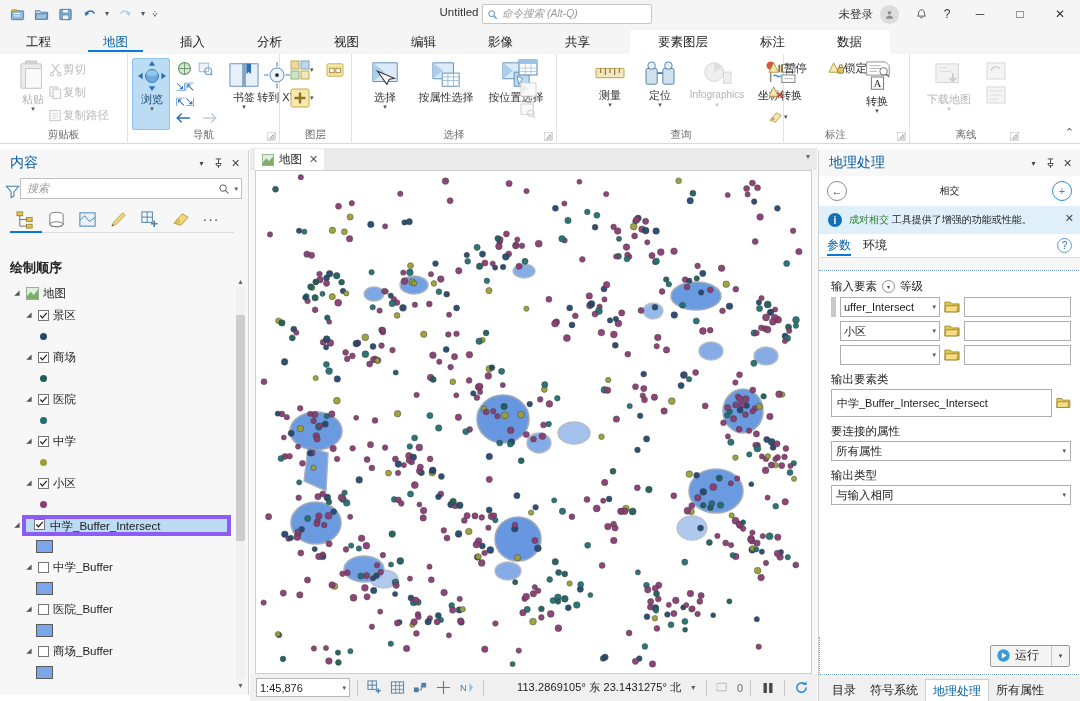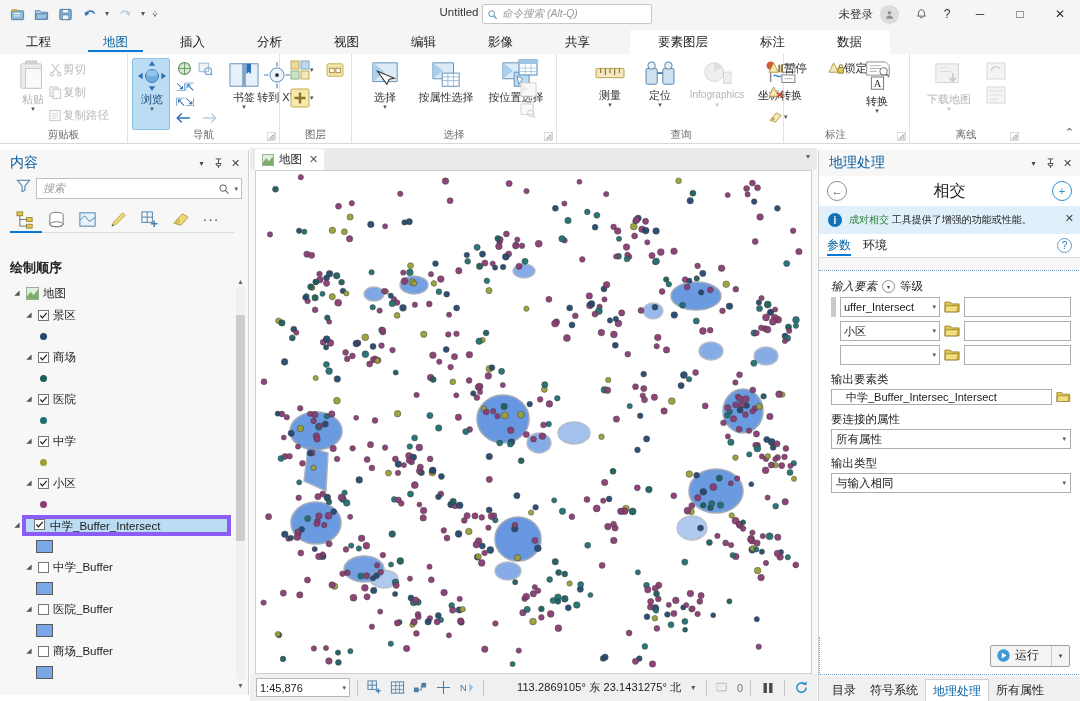--- a/index.html
+++ b/index.html
@@ -48,21 +48,21 @@
   .smbtn { position:absolute; display:flex; align-items:center; gap:0; }
   .smbtn .lbl { font-size:11.5px; color:#303030; }
   .smbtn.dis .lbl { color:#b9b9b9; }
   .rib-collapse { position:absolute; right:6px; bottom:4px; font-size:11px; color:#555; }
 
   
   .contents { position:absolute; left:0; top:150px; width:249px; height:545px; background:#f7f7f7; border-right:1px solid #d0d0d0; }
   .pane-hd { height:26px; display:flex; align-items:center; padding:0 4px 0 10px; }
   .pane-title { font-size:14px; color:#0a5d9e; flex:1; }
   .pane-ic { width:17px; height:20px; display:flex; align-items:center; justify-content:center; color:#444; font-size:11px; }
-  .filterrow { display:flex; align-items:flex-start; padding:2px 6px 4px 16px; gap:5px; }
+  .filterrow { display:flex; align-items:flex-end; padding:2px 6px 4px 5px; }
   .searchbox { flex:1; height:21px; background:#fff; border:1px solid #c0c0c0; display:flex; align-items:center; padding:0 3px; }
   .searchbox .ph { flex:1; font-size:11px; color:#9b9b9b; font-style:italic; padding-left:3px; }
   .ctoolbar { display:flex; align-items:center; gap:9px; padding:5px 8px 0 14px; position:relative; }
   .ctoolbar .citem { width:22px; height:22px; display:flex; align-items:center; justify-content:center; }
   .ctoolbar .uline { position:absolute; left:10px; bottom:-3px; width:32px; height:2px; background:#0a78d7; }
   .ctool-sep { position:absolute; left:10px; right:14px; bottom:-3px; height:1px; background:#dcdcdc; }
   .toc { position:absolute; left:0; top:103px; width:249px; height:442px; overflow:hidden; }
   .toc-hd { font-size:13px; font-weight:bold; color:#222; padding:6px 0 5px 10px; }
   .lyr { display:flex; align-items:center; height:22px; padding-left:12px; gap:4px; }
   .exp { width:10px; font-size:7px; color:#555; text-align:center; }
@@ -93,21 +93,21 @@
   .sb-sep { width:1px; height:16px; background:#c8c8c8; margin:0 3px; }
   .sb-ic { width:19px; height:19px; display:flex; align-items:center; justify-content:center; }
   .coords { font-size:11px; color:#1b1b1b; margin-left:26px; letter-spacing:.1px; }
   .sb-right { position:absolute; right:6px; display:flex; align-items:center; gap:4px; }
 
   
   .gp { position:absolute; left:818px; top:150px; width:262px; height:551px; background:#f7f7f7; border-left:1px solid #d0d0d0; }
   .gp-hd { height:26px; display:flex; align-items:center; padding:0 4px 0 10px; background:#f7f7f7; }
   .gp-nav { height:30px; display:flex; align-items:center; padding:0 8px; background:#fff; }
   .gp-nav .circ { width:20px; height:20px; border-radius:50%; border:1px solid #8d8d8d; display:flex; align-items:center; justify-content:center; font-size:11px; color:#444; }
-  .gp-nav .ttl { flex:1; text-align:center; font-size:16px; color:#1b1b1b; }
+  .gp-nav .ttl { flex:1; text-align:center; font-size:10px; color:#1b1b1b; }
   .gp-msg { display:flex; background:#dff0fb; padding:6px 6px 7px 9px; gap:7px; align-items:flex-start; }
   .gp-msg .ibadge { width:14px; height:14px; border-radius:50%; background:#1271b5; color:#fff; font-size:10px; display:flex; align-items:center; justify-content:center; font-weight:bold; margin-top:1px; }
   .gp-msg .txt { flex:1; font-size:10px; line-height:15px; color:#1b1b1b; }
   .gp-msg .lnk { color:#2f7d32; }
   .gp-msg .cl { font-size:11px; color:#444; }
   .gp-tabs { height:24px; display:flex; align-items:center; padding:0 8px; background:#fff; border-bottom:1px solid #dcdcdc; position:relative; }
   .gp-tab { font-size:12px; color:#1b1b1b; margin-right:12px; height:23px; line-height:23px; position:relative; }
   .gp-tab.active { color:#0a64a4; }
   .gp-tab.active:after { content:""; position:absolute; left:0; right:0; bottom:1px; height:2px; background:#0a78d7; }
   .gp-help { position:absolute; right:8px; width:15px; height:15px; border-radius:50%; border:1px solid #5f9bd0; color:#2b7bbd; font-size:10px; display:flex; align-items:center; justify-content:center; }
@@ -115,21 +115,21 @@
   .flabel { font-size:11.5px; color:#1b1b1b; margin-bottom:2px; }
   .in-hd { display:flex; align-items:center; gap:5px; margin-bottom:3px; }
   .in-hd .rank { margin-left:56px; font-size:11.5px; }
   .in-row { display:flex; align-items:center; gap:4px; margin-bottom:4px; }
   .in-grip { width:5px; height:20px; background:#c9c9c9; }
   .sel { width:100px; height:20px; background:#fff; border:1px solid #aeaeae; display:flex; align-items:center; padding:0 3px; }
   .sel .v { flex:1; font-size:11px; color:#1b1b1b; white-space:nowrap; overflow:hidden; }
   .sel .c { font-size:7px; color:#555; }
   .fold { width:16px; height:14px; }
   .rankbox { flex:1; height:20px; background:#fff; border:1px solid #aeaeae; }
-  .txtin { width:100%; height:16px; background:#fff; border:1px solid #aeaeae; display:flex; align-items:center; padding:0 14px; }
+  .txtin { width:100%; height:28px; background:#fff; border:1px solid #aeaeae; display:flex; align-items:center; padding:0 5px; }
   .txtin .v { flex:1; font-size:11px; color:#1b1b1b; white-space:nowrap; overflow:hidden; }
   .withfold { display:flex; align-items:center; gap:4px; }
   .wide-sel { width:100%; height:20px; background:#fff; border:1px solid #aeaeae; display:flex; align-items:center; padding:0 4px; }
   .wide-sel .v { flex:1; font-size:11.5px; color:#1b1b1b; }
   .gp-foot { position:absolute; left:0; bottom:26px; width:262px; height:38px; background:#fff; border:1px dotted #7aa7cf; border-top:none; display:flex; align-items:center; justify-content:flex-end; padding-right:10px; }
   .runbtn { display:flex; align-items:center; height:22px; border:1px solid #9c9c9c; background:#f4f4f4; border-radius:2px; }
   .runbtn .ico { width:24px; display:flex; align-items:center; justify-content:center; }
   .runbtn .lbl { font-size:12px; color:#1b1b1b; padding-right:12px; }
   .runbtn .dd { width:18px; border-left:1px solid #c6c6c6; height:20px; display:flex; align-items:center; justify-content:center; font-size:7px; color:#444; }
   .gp-bottabs { position:absolute; left:0; bottom:0; width:262px; height:24px; background:#f0f0f0; display:flex; align-items:flex-end; padding-left:6px; }
@@ -1617,21 +1617,21 @@
     </div>
 
     <div class="gp-tabs">
       <span class="gp-tab active">参数</span>
       <span class="gp-tab">环境</span>
       <span class="gp-help">?</span>
     </div>
 
     <div class="gp-body">
       <div class="in-hd">
-        <span class="flabel" style="margin:0;font-style:italic;">输入要素</span>
+        <span class="flabel" style="margin:0;">输入要素</span>
         <span style="width:13px;height:13px;border-radius:50%;border:1px solid #8d8d8d;display:flex;align-items:center;justify-content:center;font-size:6px;color:#444;">▾</span>
         <span class="flabel rank" style="margin:0;">等级</span>
       </div>
 
       <div class="in-row">
         <span class="in-grip"></span>
         <span class="sel">
           <span class="v">uffer_Intersect</span>
           <span class="c">▾</span>
         </span>

